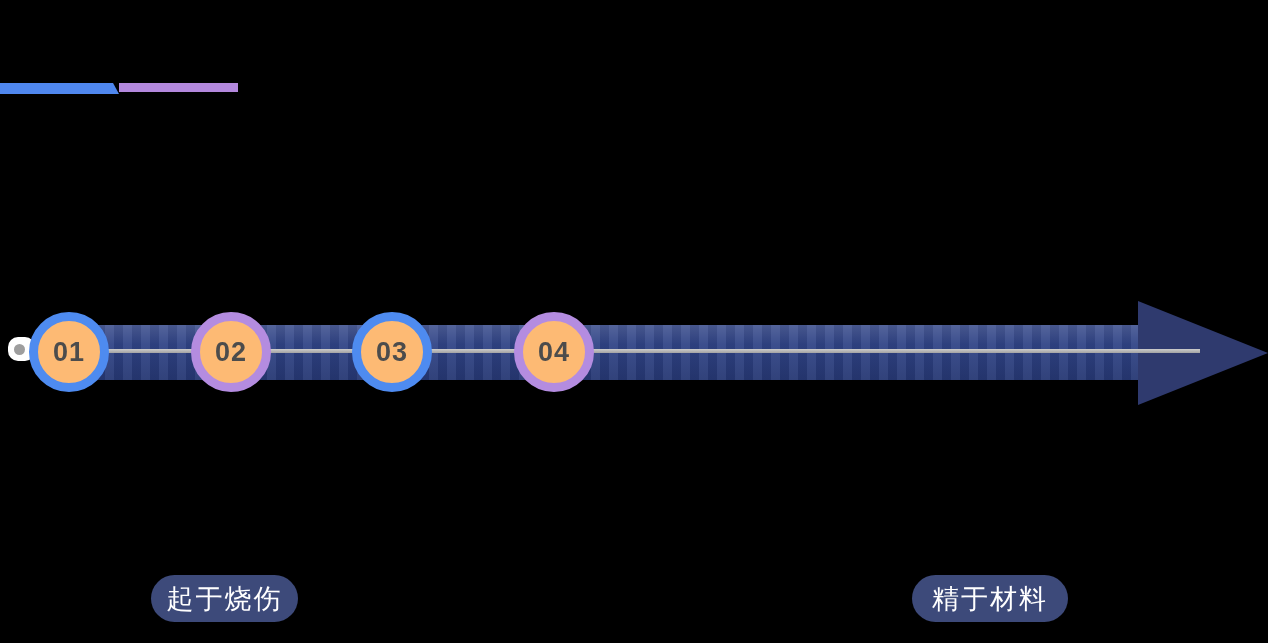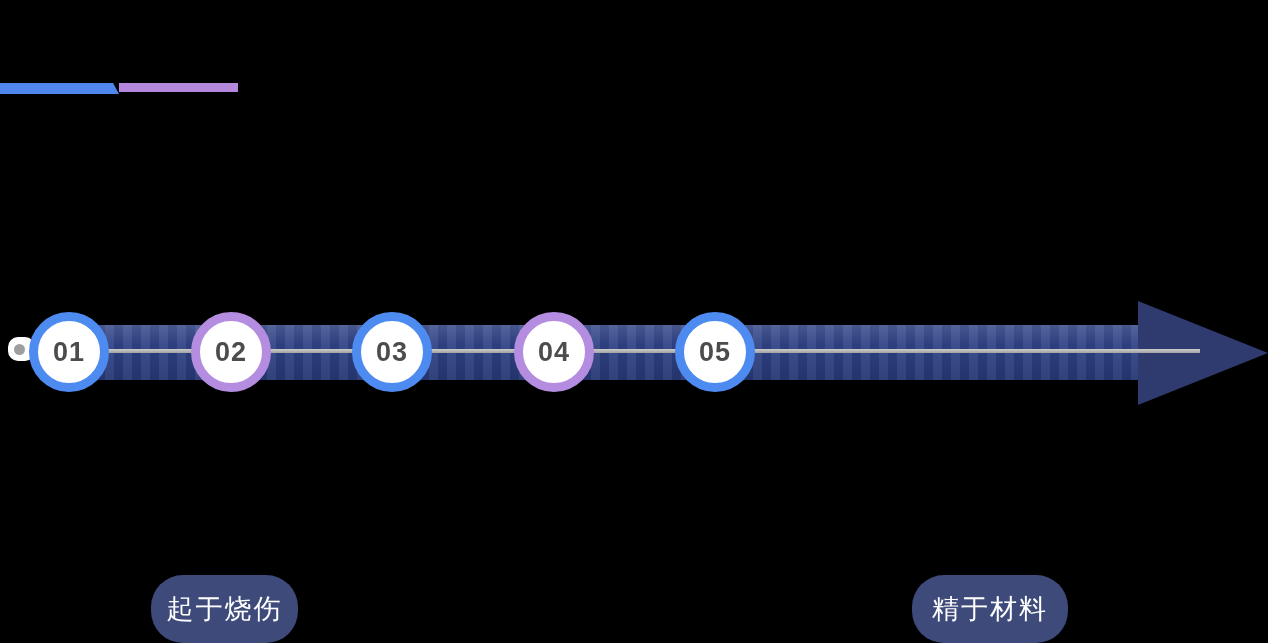--- a/index.html
+++ b/index.html
@@ -48,33 +48,33 @@
   }
   .start-dot{
     position:absolute;left:14px;top:344px;width:11px;height:11px;
     border-radius:50%;background:#9e9e9e;z-index:3;
   }
 
   
   .step{
     position:absolute;top:312px;width:80px;height:80px;
     box-sizing:border-box;border-radius:50%;
-    background:#ffffff;
+    background:#fdba74;
     display:flex;align-items:center;justify-content:center;
     z-index:3;
     font-weight:bold;font-size:27px;color:#4c4c4c;letter-spacing:1px;
   }
   .ring-blue{border:9px solid #4e8bf0;}
   .ring-purple{border:9px solid #b48ce0;}
   .s1{left:29px;}  .s2{left:191px;justify-content:center;} .s3{left:352px;} .s4{left:514px;}
   .s5{left:675px;} .s6{left:837px;} .s7{left:999px;} .s8{left:1160px;}
 
   
   .pill{
-    position:absolute;top:575px;height:68px;
+    position:absolute;top:575px;height:47px;
     border-radius:32px;
     display:flex;align-items:center;justify-content:center;
     color:#ffffff;font-size:27px;letter-spacing:2px;
     z-index:2;
   }
   .pill-dark{background:#3d4a7a;}
   .pill-blue{background:#5585ec;}
   .p1{left:151px;width:147px;}
   .p2{left:516px;width:144px;top:574px;}
   .p3{left:912px;width:156px;}
@@ -99,23 +99,20 @@
     </div>
   <div class="step s2 ring-purple">
       <span>02</span>
     </div>
   <div class="step s3 ring-blue">
       <span>03</span>
     </div>
   <div class="step s4 ring-purple">
       <span>04</span>
     </div>
-  <div class="step s5 ring-blue">
-      <span>05</span>
-    </div>
 
   <div class="pill pill-dark p1">
       <span>起于烧伤</span>
     </div>
   <div class="pill pill-dark p3">
       <span>精于材料</span>
     </div>
 
 </div>
 

